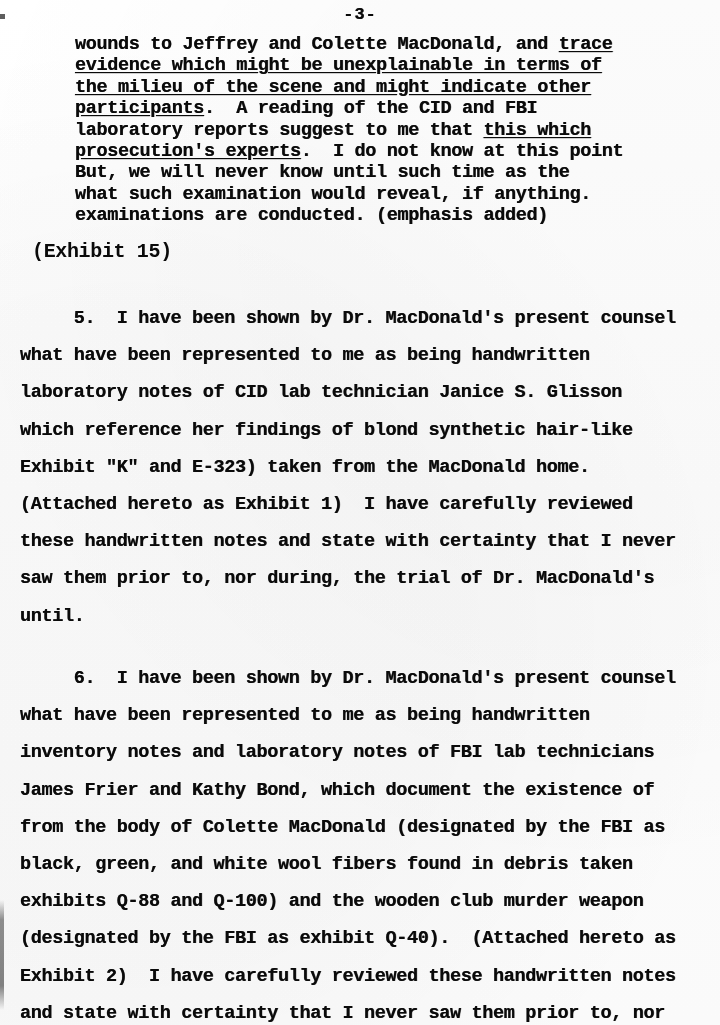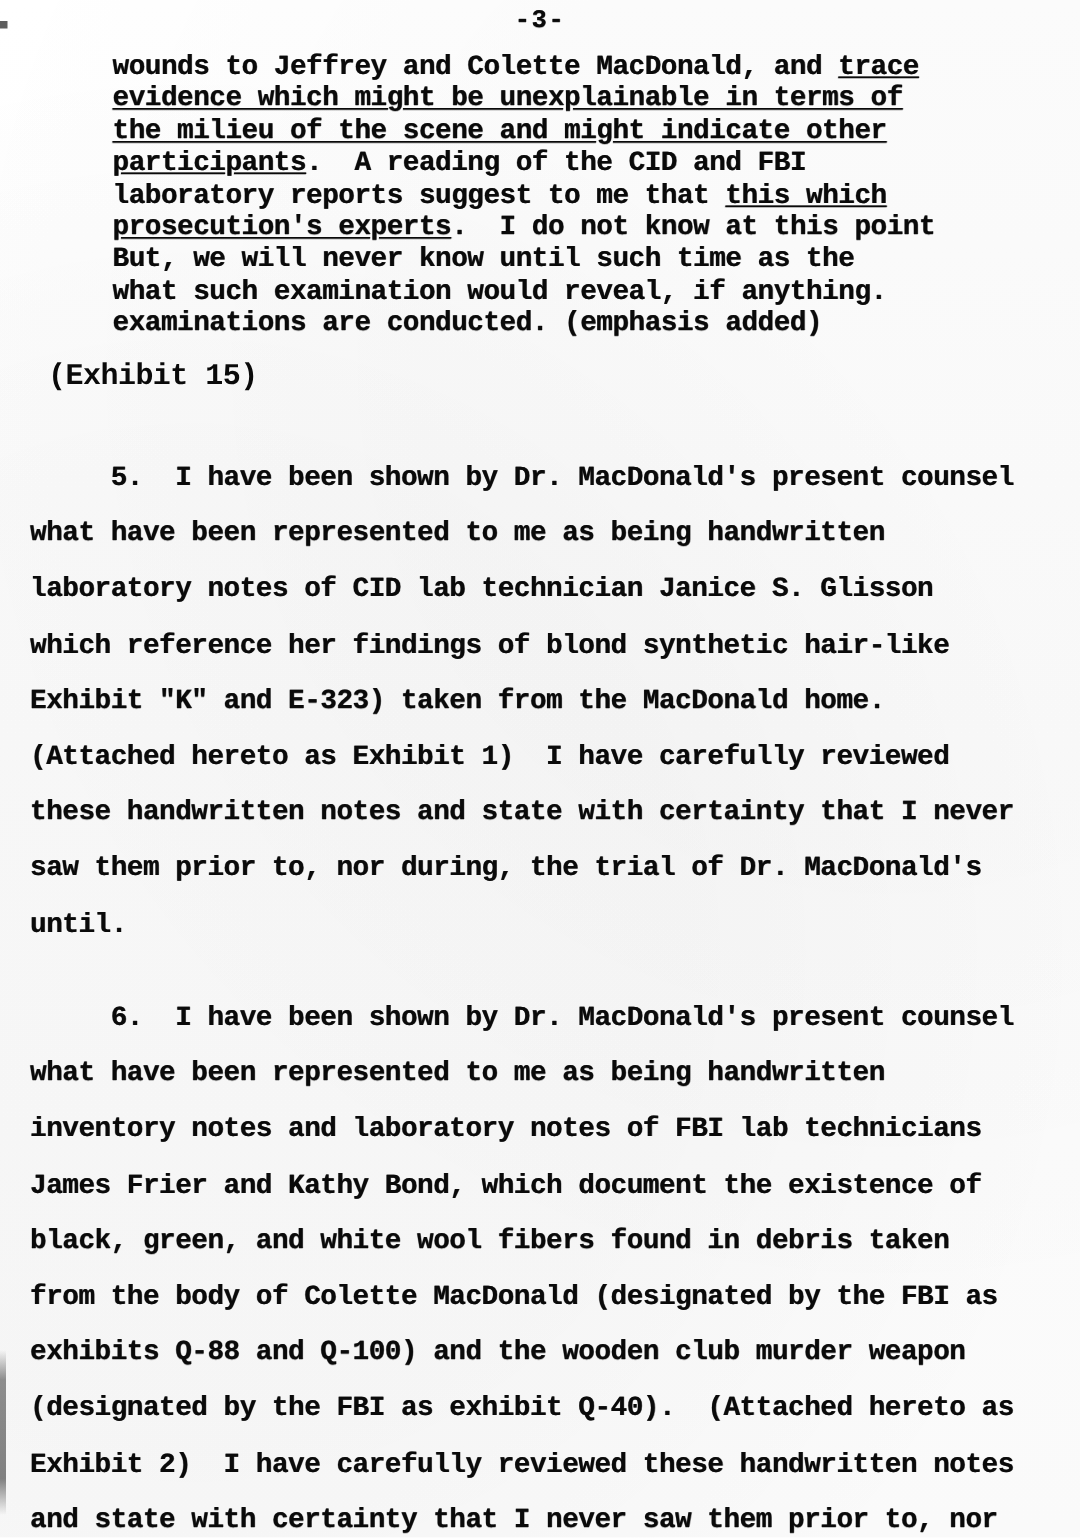--- a/index.html
+++ b/index.html
@@ -157,21 +157,21 @@
     <div class="ln">these handwritten notes and state with certainty that I never</div>
     <div class="ln">saw them prior to, nor during, the trial of Dr. MacDonald's</div>
     <div class="ln">until.</div>
   </div>
 
   <div class="body-para" id="para-6">
     <div class="ln">     6.  I have been shown by Dr. MacDonald's present counsel</div>
     <div class="ln">what have been represented to me as being handwritten</div>
     <div class="ln">inventory notes and laboratory notes of FBI lab technicians</div>
     <div class="ln">James Frier and Kathy Bond, which document the existence of</div>
+    <div class="ln">from the body of Colette MacDonald (designated by the FBI as</div>
     <div class="ln">black, green, and white wool fibers found in debris taken</div>
-    <div class="ln">from the body of Colette MacDonald (designated by the FBI as</div>
     <div class="ln">exhibits Q-88 and Q-100) and the wooden club murder weapon</div>
     <div class="ln">(designated by the FBI as exhibit Q-40).  (Attached hereto as</div>
     <div class="ln">Exhibit 2)  I have carefully reviewed these handwritten notes</div>
     <div class="ln">and state with certainty that I never saw them prior to, nor</div>
   </div>
 
 </div>
 
 </body></html>

